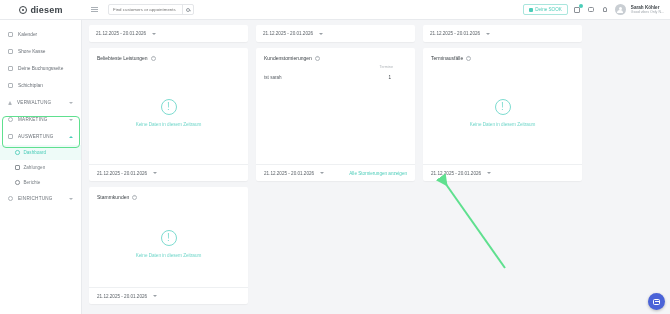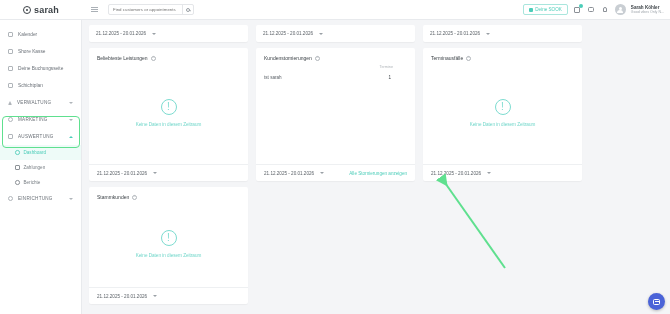--- a/index.html
+++ b/index.html
@@ -181,21 +181,21 @@
   .chat-glyph::after { content:""; position:absolute; left:1px; top:1.8px; width:4px; height:1px; background:#fff;}
 </style>
 </head>
 <body>
 
 <div id="app">
 
   <div class="topbar">
     <div class="logo-zone">
       <span class="logo-mark"></span>
-      <span class="logo-text">sarah</span>
+      <span class="logo-text">diesem</span>
     </div>
 
     <div class="burger">
       <span></span>
         <span></span>
         <span></span>
     </div>
 
     <div class="searchbox">
       <input placeholder="Find customers or appointments" style="">

